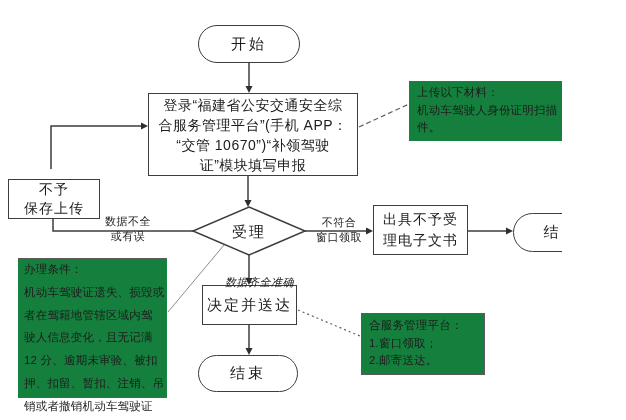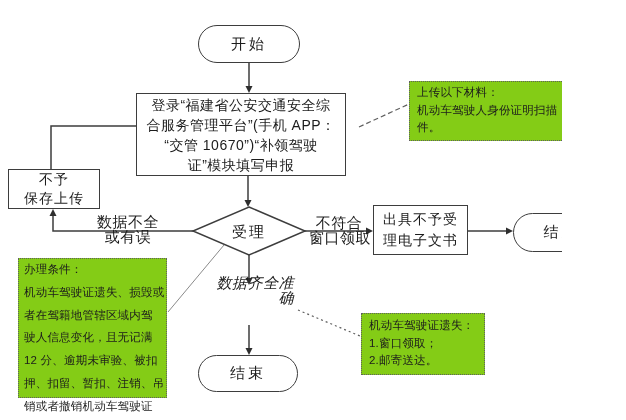--- a/index.html
+++ b/index.html
@@ -5,28 +5,28 @@
   html,body{margin:0;padding:0;background:#ffffff;}
   .canvas{
     position:relative;width:562px;height:420px;background:#ffffff;
     font-family:"Liberation Sans","DejaVu Sans",sans-serif;color:#1c1c1c;overflow:hidden;
   }
   .layer{position:absolute;left:0;top:0;}
   .node{position:absolute;box-sizing:border-box;background:#ffffff;
         display:flex;flex-direction:column;justify-content:center;align-items:center;}
   .rect{border:1.6px solid #3d3d3d;}
   .oval{border:1.6px solid #3d3d3d;border-radius:999px;}
-  .note{border:1.2px dotted #5f5f5f;background:#84cc16;align-items:flex-start;justify-content:flex-start;
+  .note{border:1.2px dotted #5f5f5f;background:#15803d;align-items:flex-start;justify-content:flex-start;
         text-align:left;}
   .ln{white-space:nowrap;}
   .big{font-size:15px;letter-spacing:3px;}
   .boxtext{font-size:14px;line-height:20px;letter-spacing:0.5px;}
-  .midtext{font-size:14px;line-height:19px;letter-spacing:1px;}
+  .midtext{font-size:14px;line-height:19px;letter-spacing:1px;margin-top:10px;}
   .notetext{font-size:11.5px;line-height:17.5px;letter-spacing:0.2px;}
-  .label{position:absolute;font-size:15px;line-height:15px;letter-spacing:0.5px;
+  .label{position:absolute;font-size:11px;line-height:15px;letter-spacing:0.5px;
          text-align:center;color:#1c1c1c;}
   .decidetext{font-size:15px;letter-spacing:2px;}
 </style>
 </head>
 <body>
 
 <div class="canvas">
 
   <svg class="layer" width="626" height="420" viewBox="0 0 626 420">
 
@@ -58,21 +58,21 @@
 
     <path d="M168,312 L224,245" stroke="#8a8a8a" stroke-width="1" fill="none"></path>
 
     <path d="M298,310 L360,336" stroke="#5f5f5f" stroke-width="1.2" stroke-dasharray="2,3" fill="none"></path>
 
     <polygon points="249,207 305,231 249,255 193,231" fill="#ffffff" stroke="#3d3d3d" stroke-width="1.5"></polygon>
   </svg>
 
   <div class="node oval big" style="left:198px;top:25px;width:102px;height:38px;">开始</div>
 
-  <div class="node rect boxtext" style="left:136px;top:93px;width:210px;height:83px;text-align:right;">
+  <div class="node rect boxtext" style="left:148px;top:93px;width:210px;height:83px;text-align:right;">
     <div class="ln">登录“福建省公安交通安全综</div>
     <div class="ln">合服务管理平台”(手机 APP：</div>
     <div class="ln">“交管 10670”)“补领驾驶</div>
     <div class="ln">证”模块填写申报</div>
   </div>
 
   <div class="node note notetext" style="left:409px;top:81px;width:165px;height:60px;padding:2px 7px;">
     <div class="ln">上传以下材料：</div>
     <div class="ln">机动车驾驶人身份证明扫描</div>
     <div class="ln">件。</div>
@@ -96,25 +96,26 @@
     <div class="ln">办理条件：</div>
     <div class="ln">机动车驾驶证遗失、损毁或</div>
     <div class="ln">者在驾籍地管辖区域内驾</div>
     <div class="ln">驶人信息变化，且无记满</div>
     <div class="ln">12 分、逾期未审验、被扣</div>
     <div class="ln">押、扣留、暂扣、注销、吊</div>
     <div class="ln">销或者撤销机动车驾驶证</div>
     <div class="ln">的情形。</div>
   </div>
 
+  <div class="node rect decidetext" style="left:202px;top:285px;width:95px;height:40px;">决定并送达</div>
 
   <div class="node oval big" style="left:198px;top:355px;width:100px;height:37px;">结束</div>
 
   <div class="node note notetext" style="left:361px;top:313px;width:124px;height:62px;padding:3px 7px;">
-    <div class="ln">机动车驾驶证遗失：</div>
+    <div class="ln">合服务管理平台：</div>
     <div class="ln">1.窗口领取；</div>
     <div class="ln">2.邮寄送达。</div>
   </div>
 
   <div class="label" style="left:97px;top:214px;width:62px;">
     <div class="ln">数据不全</div>
     <div class="ln">或有误</div>
   </div>
 
   <div class="label" style="left:309px;top:215px;width:60px;">

